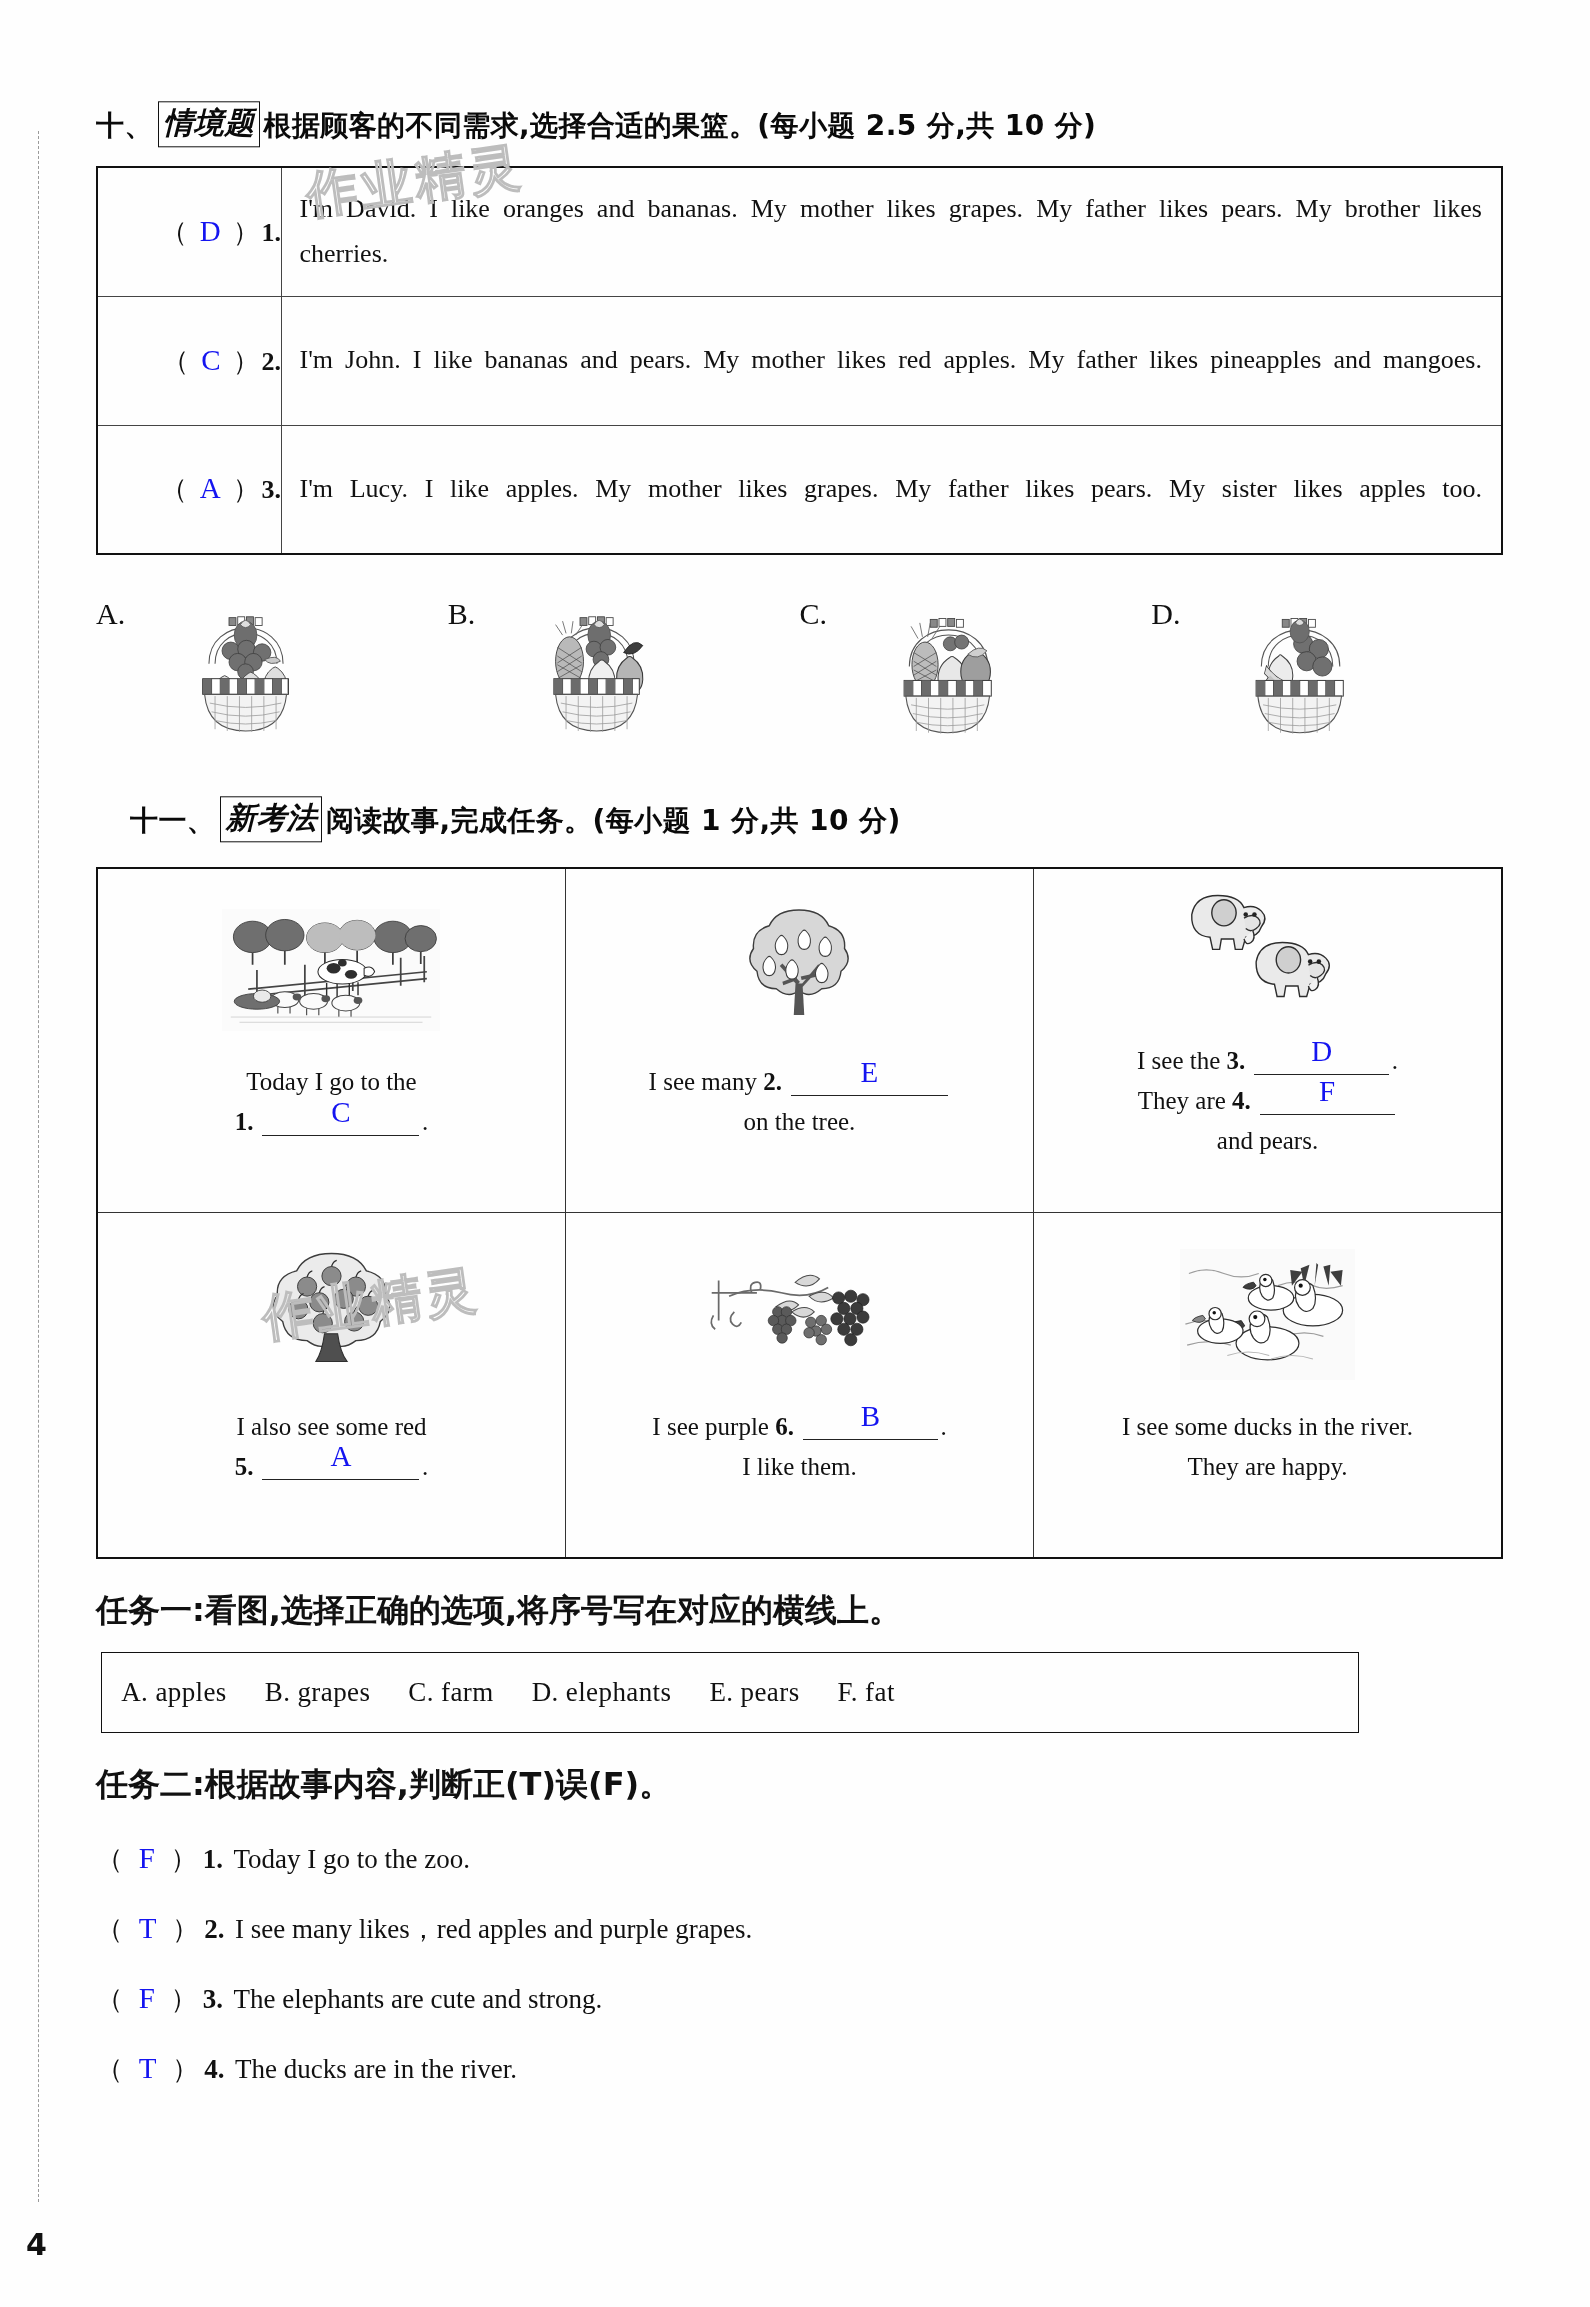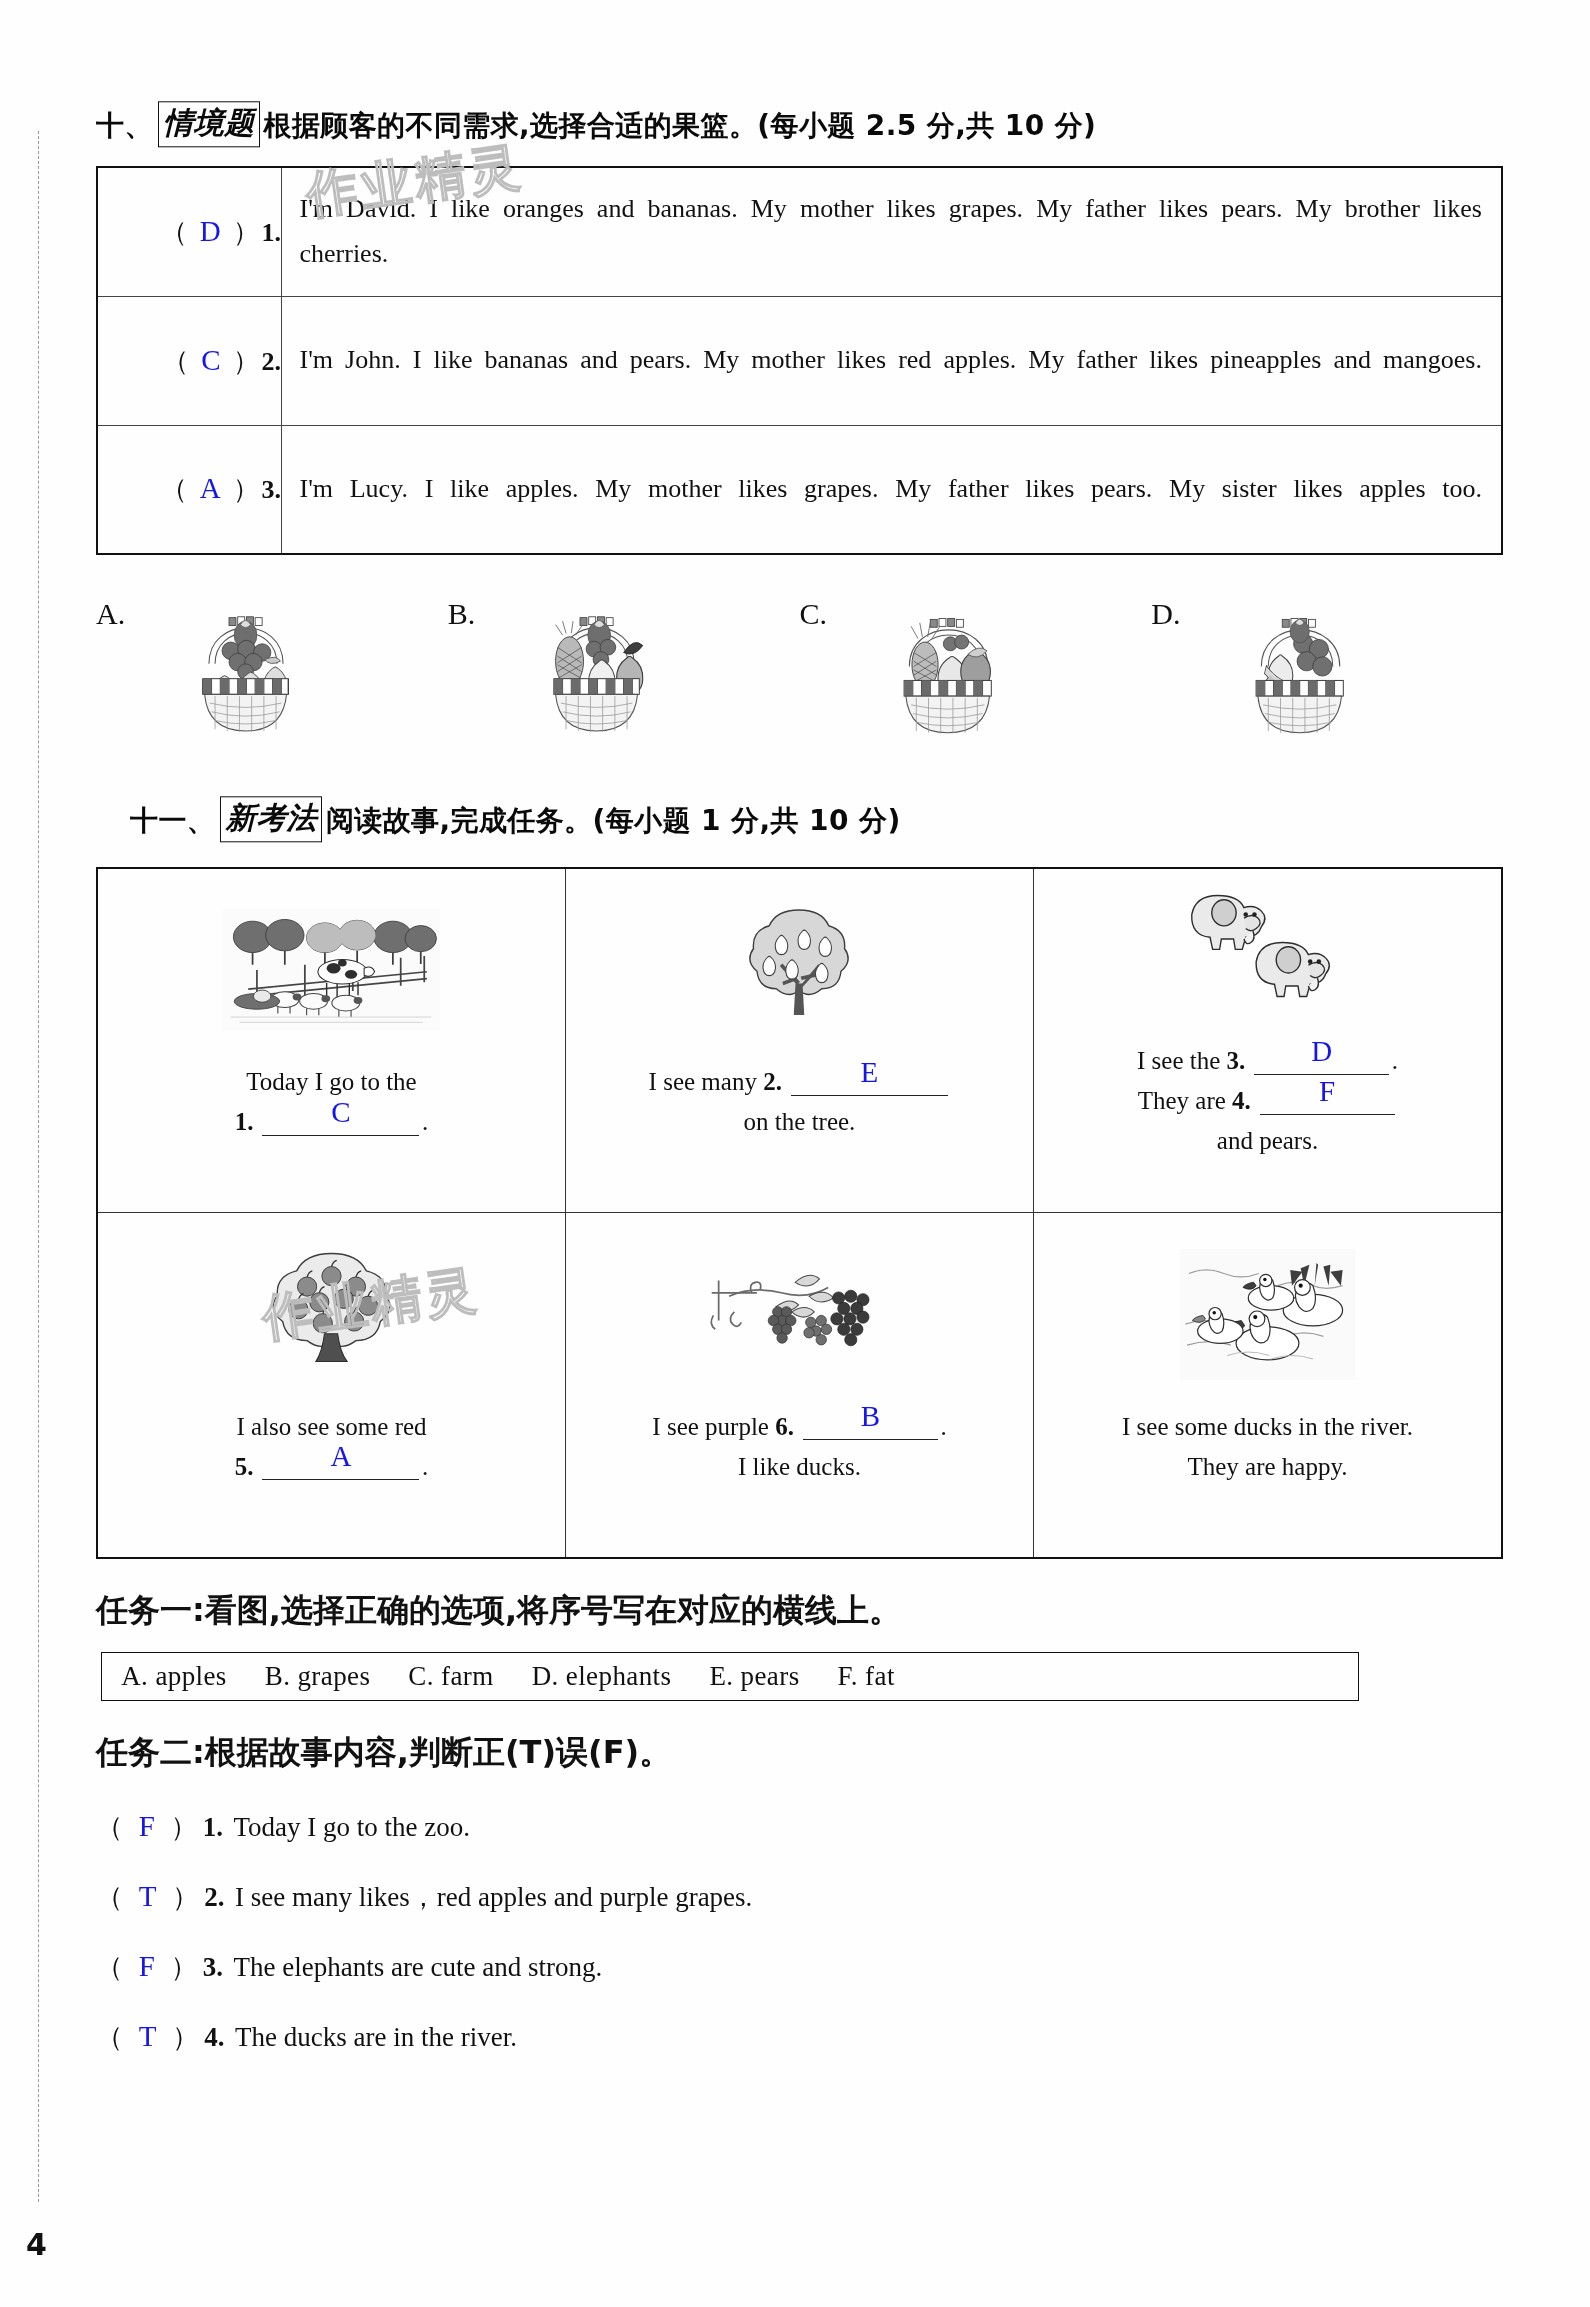--- a/index.html
+++ b/index.html
@@ -185,21 +185,21 @@
     font-family: "DejaVu Sans", "Liberation Sans", sans-serif;
     font-weight: bold;
     font-size: 32px;
     white-space: nowrap;
   }
   .options-box {
     margin-top: 19px;
     margin-left: 5.2px;
     border: 1.7px solid #111;
     width: 1218px;
-    padding: 8px 19px;
+    padding: 24px 19px;
     font-size: 27px;
     font-family: "Liberation Serif", serif;
     white-space: nowrap;
     letter-spacing: 0.4px;
   }
   .options-box .opt { margin-right: 38px; }
   .options-box .opt:last-child { margin-right: 0; }
 
   .tf-list { margin-top: 23px; }
   .tf-item {
@@ -755,21 +755,21 @@
                 </g>
               </svg>
             </div>
             <div class="cell-text">
               <span class="ln">I see purple
                 <span class="qnum">6.</span>
                 <span class="blank short">
                   <span class="filled">B</span>
                 </span>.
               </span>
-              <span class="ln">I like ducks.</span>
+              <span class="ln">I like them.</span>
             </div>
           </td>
 
           <td>
             <div class="cell-art">
               <svg width="175" height="131" viewBox="0 0 200 150">
                 <rect x="0" y="0" width="200" height="150" fill="#fafafa"></rect>
                 <g stroke="#9c9c9c" stroke-width="1.4" fill="none">
                   <path d="M10 28 q20 -8 40 0 q20 8 40 0"></path>
                   <path d="M112 42 q20 -8 40 0 q14 6 34 0"></path>

